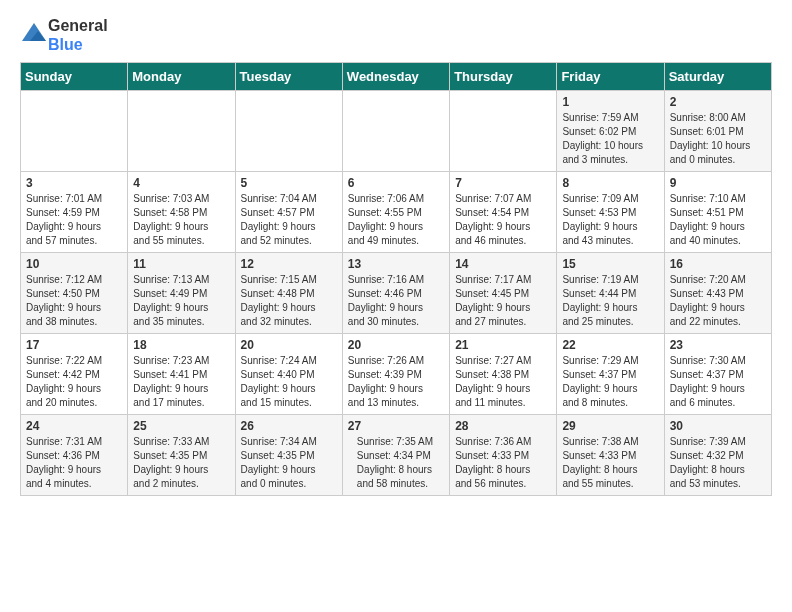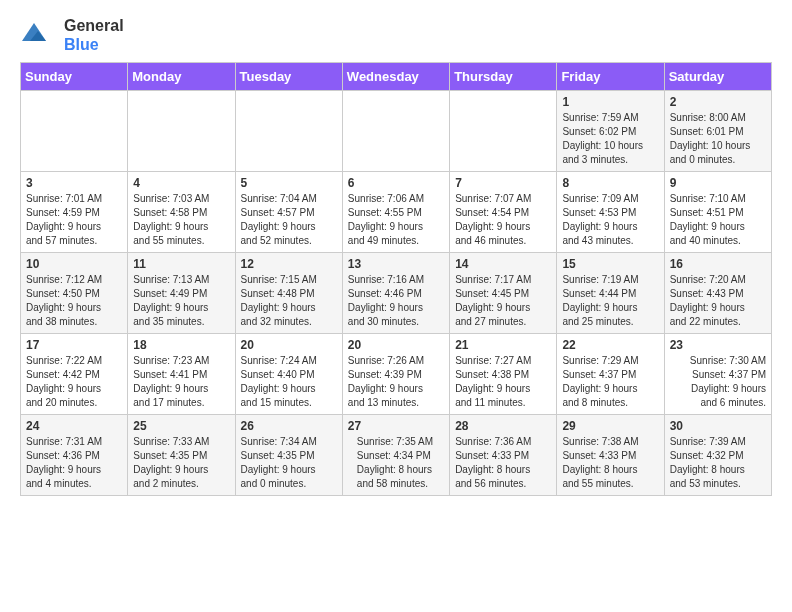--- a/index.html
+++ b/index.html
@@ -16,21 +16,21 @@
     }
     .header-top {
       display: flex;
       align-items: flex-start;
       justify-content: space-between;
       margin-bottom: 4px;
     }
     .logo {
       display: flex;
       align-items: center;
-      gap: 16px;
+      gap: 0;
       justify-content: space-between;
     }
     .logo-icon {
       width: 28px;
       height: 28px;
     }
     .title-block {
       text-align: right;
     }
     .month-title {
@@ -44,21 +44,21 @@
       color: #555;
       margin-top: 2px;
     }
     .calendar-table {
       width: 100%;
       border-collapse: collapse;
       margin-top: 8px;
       table-layout: fixed;
     }
     .calendar-table th {
-      background-color: #8b5cf6;
+      background-color: #0f766e;
       color: #fff;
       font-size: 13px;
       font-weight: bold;
       padding: 6px 4px;
       text-align: left;
       border: 1px solid #ccc;
     }
     .calendar-table td {
       border: 1px solid #ccc;
       vertical-align: top;
@@ -288,21 +288,21 @@
           </td>
           <td>
             <span class="day-number">22</span>
             <div class="day-info" style="white-space: pre-line;">Sunrise: 7:29 AM
 Sunset: 4:37 PM
 Daylight: 9 hours
 and 8 minutes.</div>
           </td>
           <td>
             <span class="day-number">23</span>
-            <div class="day-info" style="white-space: pre-line; text-align: right;">Sunrise: 7:30 AM
+            <div class="day-info" style="white-space: pre-line;">Sunrise: 7:30 AM
 Sunset: 4:37 PM
 Daylight: 9 hours
 and 6 minutes.</div>
           </td>
         </tr>
         <tr class="row-odd">
           <td>
             <span class="day-number">24</span>
             <div class="day-info" style="white-space: pre-line;">Sunrise: 7:31 AM
 Sunset: 4:36 PM

